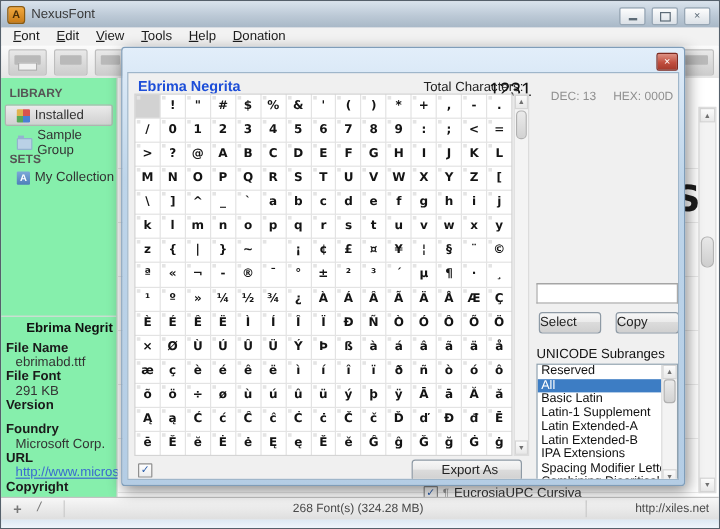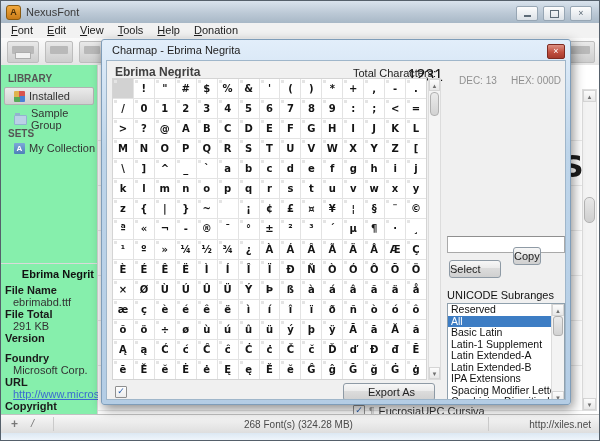--- a/index.html
+++ b/index.html
@@ -87,21 +87,21 @@
   
   .dialog{position:absolute;left:100px;top:38px;width:470px;height:366px;box-sizing:border-box;
     background:linear-gradient(#e2eefa,#bed5ea 30%,#b4cde5);border:1px solid #7f9db9;border-radius:3px;
     box-shadow:2px 4px 12px rgba(0,0,0,.45);}
   .dlg-title{position:absolute;left:10px;top:4px;font-size:11px;color:#222;}
   .dlg-close{position:absolute;right:5px;top:4px;width:16px;height:13px;border-radius:2px;
     background:linear-gradient(#dd9184,#c14f3f 55%,#a63a2c);border:1px solid #7e2a20;
     color:#fff;font-size:9px;text-align:center;line-height:12px;}
   .dlg-client{position:absolute;left:4px;right:4px;top:20px;bottom:4px;background:#f0f0f0;
     border:1px solid #9fb6ca;overflow:hidden;}
-  .dlg-font-name{position:absolute;left:8px;top:4px;font-size:12px;font-weight:bold;color:#404040;}
+  .dlg-font-name{position:absolute;left:8px;top:4px;font-size:12px;font-weight:bold;color:#1d4ed8;}
   .dlg-total-label{position:absolute;left:246px;top:6px;font-size:11px;color:#222;}
   .dlg-total-value{position:absolute;left:300px;width:36px;top:6px;font-size:16px;color:#111;text-align:right;}
 
   .char-grid{position:absolute;left:5px;top:17px;width:315px;height:302px;display:grid;
     grid-template-columns:repeat(15,1fr);grid-auto-rows:1fr;gap:1px;background:#e3e3e3;
     border:1px solid #d4d4d4;box-sizing:border-box;}
   .cell{background:#fff;display:flex;align-items:center;justify-content:center;
     font-family:"DejaVu Sans",sans-serif;font-size:10px;font-weight:bold;color:#141414;position:relative;}
   .cell::after{content:"";position:absolute;left:1px;top:1px;width:3px;height:3px;background:#e4e4e4;}
   .cell-sel{background:#d2d2d2;}
@@ -112,21 +112,21 @@
 
   .dec-label{position:absolute;left:352px;top:14px;font-size:10px;color:#8f8f8f;}
   .hex-label{position:absolute;left:404px;top:14px;font-size:10px;color:#8f8f8f;}
   .char-preview{position:absolute;left:340px;top:28px;width:118px;height:142px;}
   .char-input{position:absolute;left:340px;top:175px;width:118px;height:17px;box-sizing:border-box;
     background:#fff;border:1px solid #a9a9a9;border-top-color:#8f8f8f;font-size:11px;padding:1px 3px;}
   .btn{position:absolute;height:18px;border:1px solid #8e9aa5;border-radius:3px;font-size:11px;color:#222;
     background:linear-gradient(#f7f7f7,#ebebeb 45%,#dcdcdc 46%,#d0d0d0);text-align:left;line-height:17px;
     box-sizing:border-box;}
   .btn-select{left:342px;top:199px;width:52px;}
-  .btn-copy{left:406px;top:186px;width:28px;}
+  .btn-copy{left:406px;top:199px;width:53px;}
   .sub-label{position:absolute;left:340px;top:228px;font-size:11px;color:#111;}
   .sub-list{position:absolute;left:340px;top:242px;width:118px;height:101px;background:#fff;
     border:1px solid #8fa0ad;box-sizing:border-box;overflow:hidden;}
   .sub-items{position:absolute;left:0;top:0;right:12px;}
   .sub-item{height:11.5px;line-height:11.5px;font-size:10.5px;color:#111;padding-left:3px;white-space:nowrap;
     overflow:hidden;}
   .sub-sel{background:#3d7dc4;color:#fff;}
   .sub-scroll{position:absolute;right:0;top:0;width:12px;bottom:0;background:#f3f3f3;border-left:1px solid #dcdcdc;}
   .sub-scroll .thumb{position:absolute;left:1px;right:1px;top:12px;height:18px;
     background:linear-gradient(#ebebeb,#d2d2d2);border:1px solid #b0b0b0;border-radius:3px;}
@@ -192,21 +192,21 @@
     <div class="side-h" style="top:63px;">SETS</div>
     <div class="side-item" style="left:13px;top:77px;">
       <div class="mini-icon icon-collection">A</div>
       <span>My Collection</span>
     </div>
 
     <div class="side-divider"></div>
     <div class="sel-font-name">Ebrima Negrit</div>
     <div class="info-label" style="top:219px;">File Name</div>
     <div class="info-value" style="top:231px;">ebrimabd.ttf</div>
-    <div class="info-label" style="top:243px;">File Total</div>
+    <div class="info-label" style="top:243px;">File Font</div>
     <div class="info-value" style="top:255px;">291 KB</div>
     <div class="info-label" style="top:267px;">Version</div>
     <div class="info-label" style="top:287px;">Foundry</div>
     <div class="info-value" style="top:299px;">Microsoft Corp.</div>
     <div class="info-label" style="top:311px;">URL</div>
     <div class="info-link" style="top:323px;">http://www.microsoft.</div>
     <div class="info-label" style="top:335px;">Copyright</div>
   </div>
 
   <div class="mainlist">
@@ -228,21 +228,20 @@
     <div class="st-plus">+</div>
     <div class="st-slash">/</div>
     <div class="st-sep" style="left:52px;"></div>
     <div class="st-count">268 Font(s) (324.28 MB)</div>
     <div class="st-sep" style="right:110px;"></div>
     <div class="st-site">http://xiles.net</div>
   </div>
   <div class="bottomstrip"></div>
 
   <div class="dialog">
-    <div class="dlg-title">Charmap - Ebrima Negrita</div>
     <div class="dlg-close">×</div>
     <div class="dlg-client">
       <div class="dlg-font-name">Ebrima Negrita</div>
       <div class="dlg-total-label">Total Characters:</div>
       <div class="dlg-total-value">1231</div>
 
       <div class="char-grid">
           <div class="cell cell-sel"></div>
           <div class="cell">!</div>
           <div class="cell">"</div>

